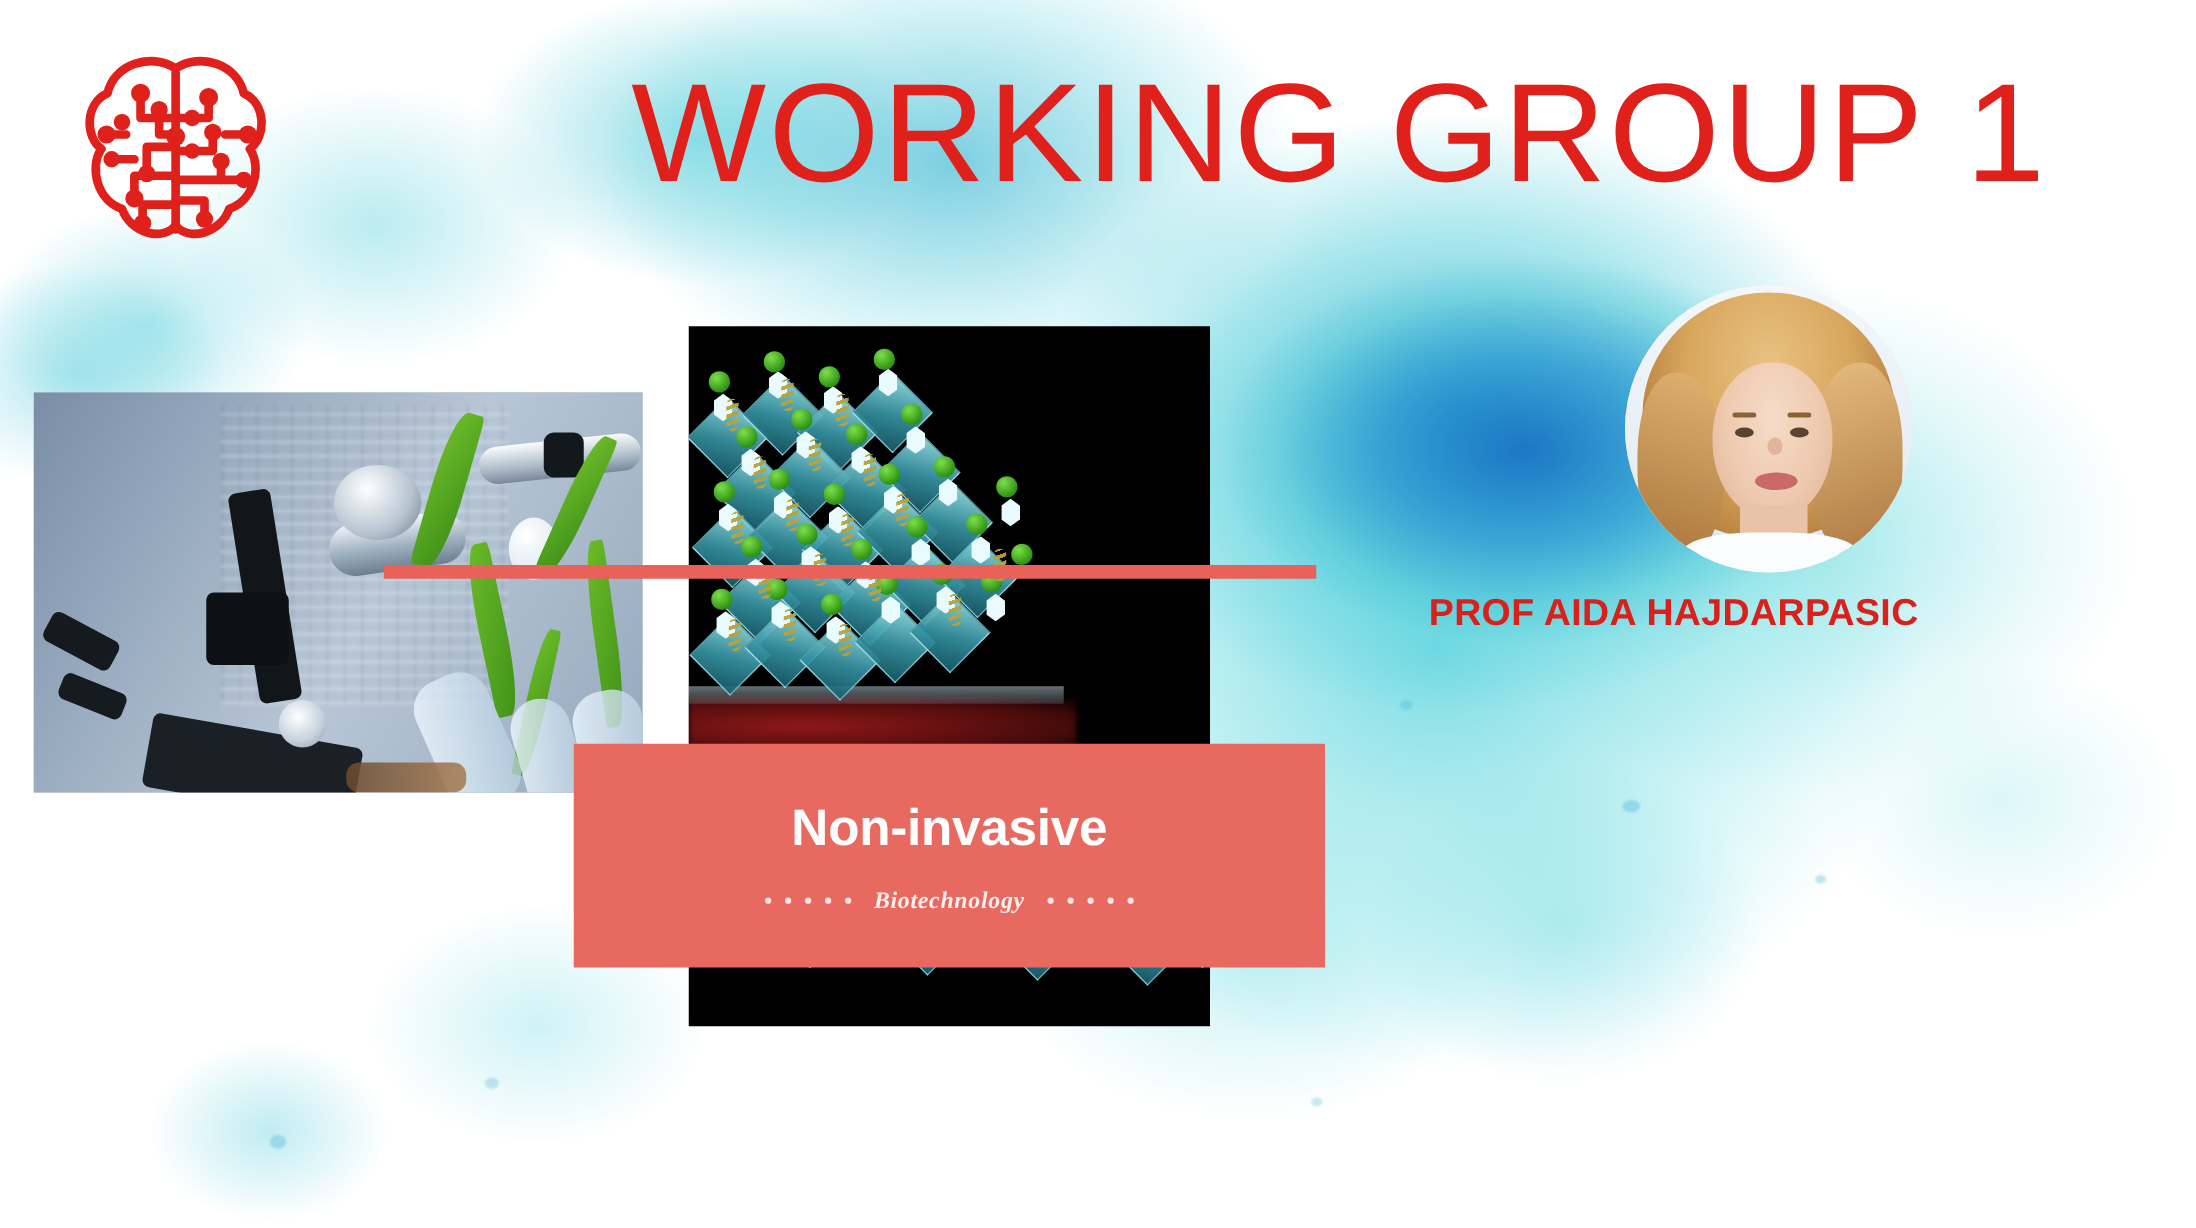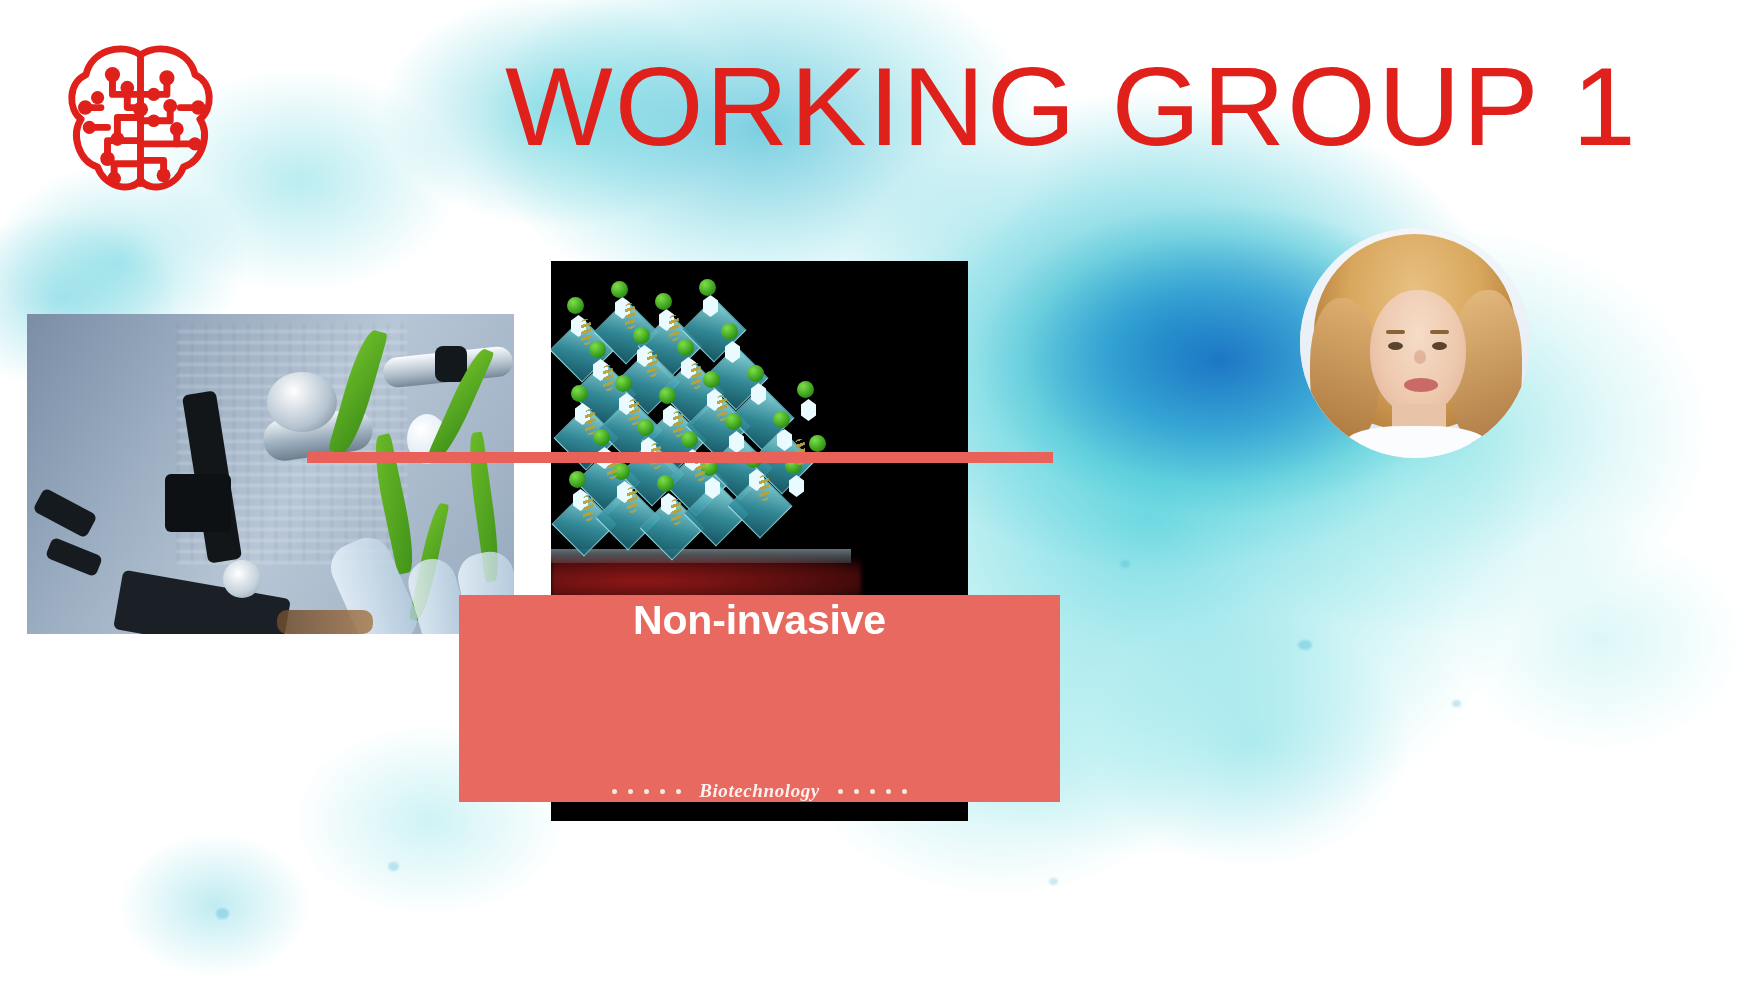--- a/index.html
+++ b/index.html
@@ -158,23 +158,23 @@
 
   
   .prof-name{
     position:absolute;left:1143px;top:474px;
     font-size:30px;font-weight:bold;color:#D9201A;
     letter-spacing:.3px;white-space:nowrap;
   }
 
   
   .caption{
-    position:absolute;left:459px;top:595px;width:601px;height:207px;
+    position:absolute;left:459px;top:595px;width:601px;height:179px;
     background:#E8695F;
-    display:flex;flex-direction:column;align-items:center;justify-content:space-between;
+    display:flex;flex-direction:column;align-items:center;justify-content:center;
   }
   .cap-title{
     color:#ffffff;font-size:41px;font-weight:bold;line-height:1.22;text-align:center;
     letter-spacing:-.2px;
   }
   .cap-sub{
     margin-top:22px;display:flex;align-items:center;gap:18px;
     color:#f7e3e0;
   }
   .dots{display:flex;gap:11px;}
@@ -457,20 +457,21 @@
     <div class="p-brow" style="left:86px;top:102px;"></div>
     <div class="p-brow" style="left:130px;top:102px;"></div>
     <div class="p-eye" style="left:88px;top:114px;"></div>
     <div class="p-eye" style="left:132px;top:114px;"></div>
     <div class="p-nose"></div>
     <div class="p-lip"></div>
     <div class="p-neck"></div>
     <div class="p-shirt"></div>
   </div>
 
+  <div class="prof-name">PROF AIDA HAJDARPASIC</div>
 
   <div class="caption">
     <div class="cap-title">
       <div>Non-invasive</div>
     </div>
     <div class="cap-sub">
       <span class="dots">
         <i></i>
           <i></i>
           <i></i>

